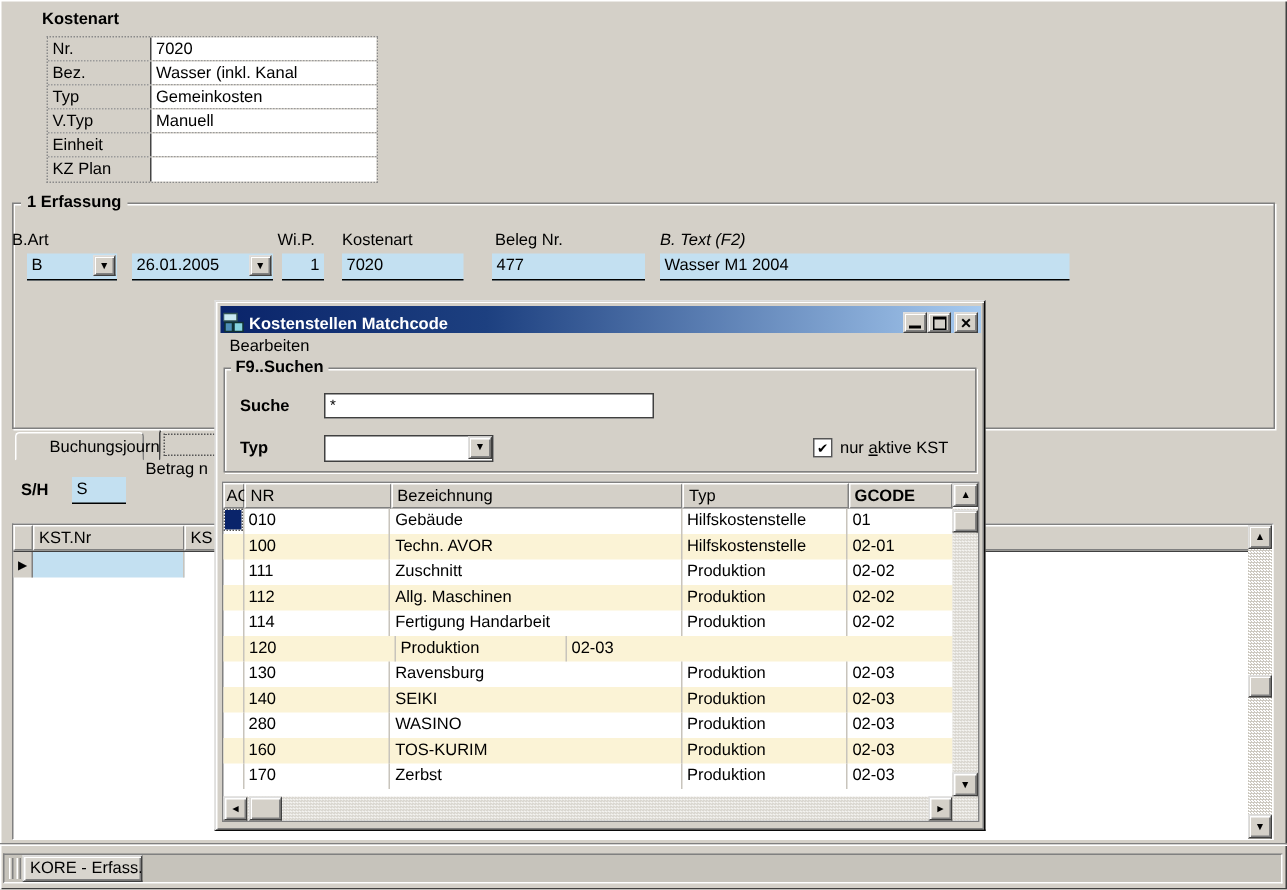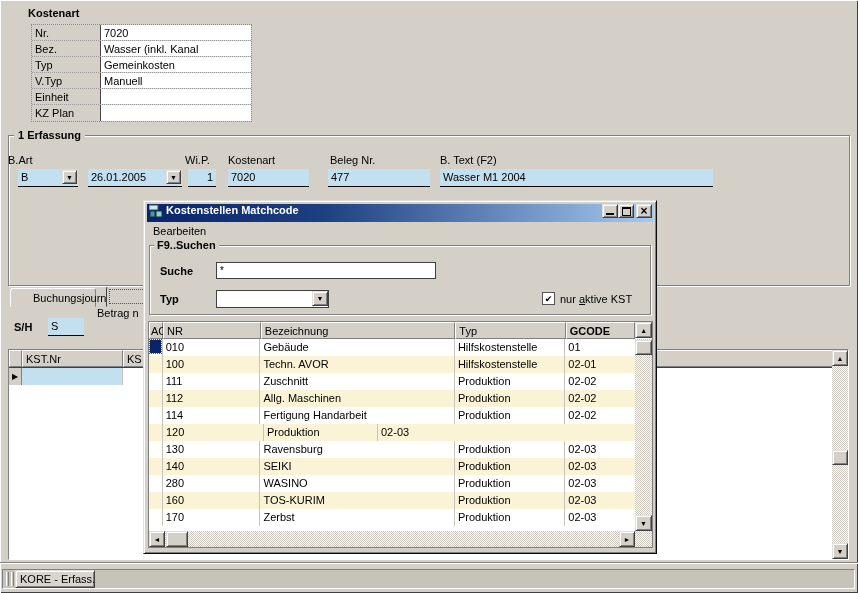--- a/index.html
+++ b/index.html
@@ -43,21 +43,21 @@
   .col-bez{width:201px;}
   .col-typ{width:114px;}
   .col-gcode{width:72px;border-right:none;}
   .ac-marker{width:11px;height:13px;background:var(--navy);outline:1px dotted #555;}
   
   #dialog{left:143px;top:200px;width:514px;height:354px;background:var(--win);
     border:1px solid;border-color:var(--hl) #0a0a0a #0a0a0a var(--hl);
     box-shadow:inset 1px 1px 0 var(--lt),inset -1px -1px 0 var(--md);}
   #titlebar{left:3px;top:3px;width:507px;height:18px;
     background:linear-gradient(90deg,var(--tg1) 0%,#1d4080 35%,var(--tg2) 100%);
-    display:flex;align-items:flex-start;}
+    display:flex;align-items:flex-end;}
   .tbtn{width:16px;height:14px;display:flex;align-items:flex-end;justify-content:center;}
   .glyph-min{width:8px;height:2px;background:#000;margin-bottom:2px;}
   .glyph-max{width:9px;height:9px;border:1px solid #000;border-top:2px solid #000;margin-bottom:1px;}
   .glyph-x{font-size:12px;font-weight:bold;line-height:12px;}
 </style>
 </head>
 <body>
 
 <div id="screen">
 
@@ -106,21 +106,21 @@
 
   <div class="abs" style="left:185px;top:154px;">Wi.P.</div>
   <div class="abs bluefield" style="left:188px;top:169px;width:28px;height:18px;text-align:right;">1</div>
 
   <div class="abs" style="left:228px;top:154px;">Kostenart</div>
   <div class="abs bluefield" style="left:228px;top:169px;width:81px;height:18px;">7020</div>
 
   <div class="abs" style="left:330px;top:154px;">Beleg Nr.</div>
   <div class="abs bluefield" style="left:328px;top:169px;width:102px;height:18px;">477</div>
 
-  <div class="abs" style="left:440px;top:154px;">B. Text (F2)</div>
+  <div class="abs" style="left:440px;top:154px;font-style:italic;">B. Text (F2)</div>
   <div class="abs bluefield" style="left:440px;top:169px;width:273px;height:18px;">Wasser M1 2004</div>
 
   <div class="abs tab" style="left:10px;top:288px;width:86px;height:19px;">
     <span>Buchungsjournal</span>
   </div>
   <div class="abs tab" style="left:106px;top:286px;width:54px;height:21px;outline:1px dotted #555;outline-offset:-4px;border-left:1px solid #404040;">
     <span>Kost</span>
   </div>
 
   <div class="abs bold" style="left:14px;top:321px;">S/H</div>

